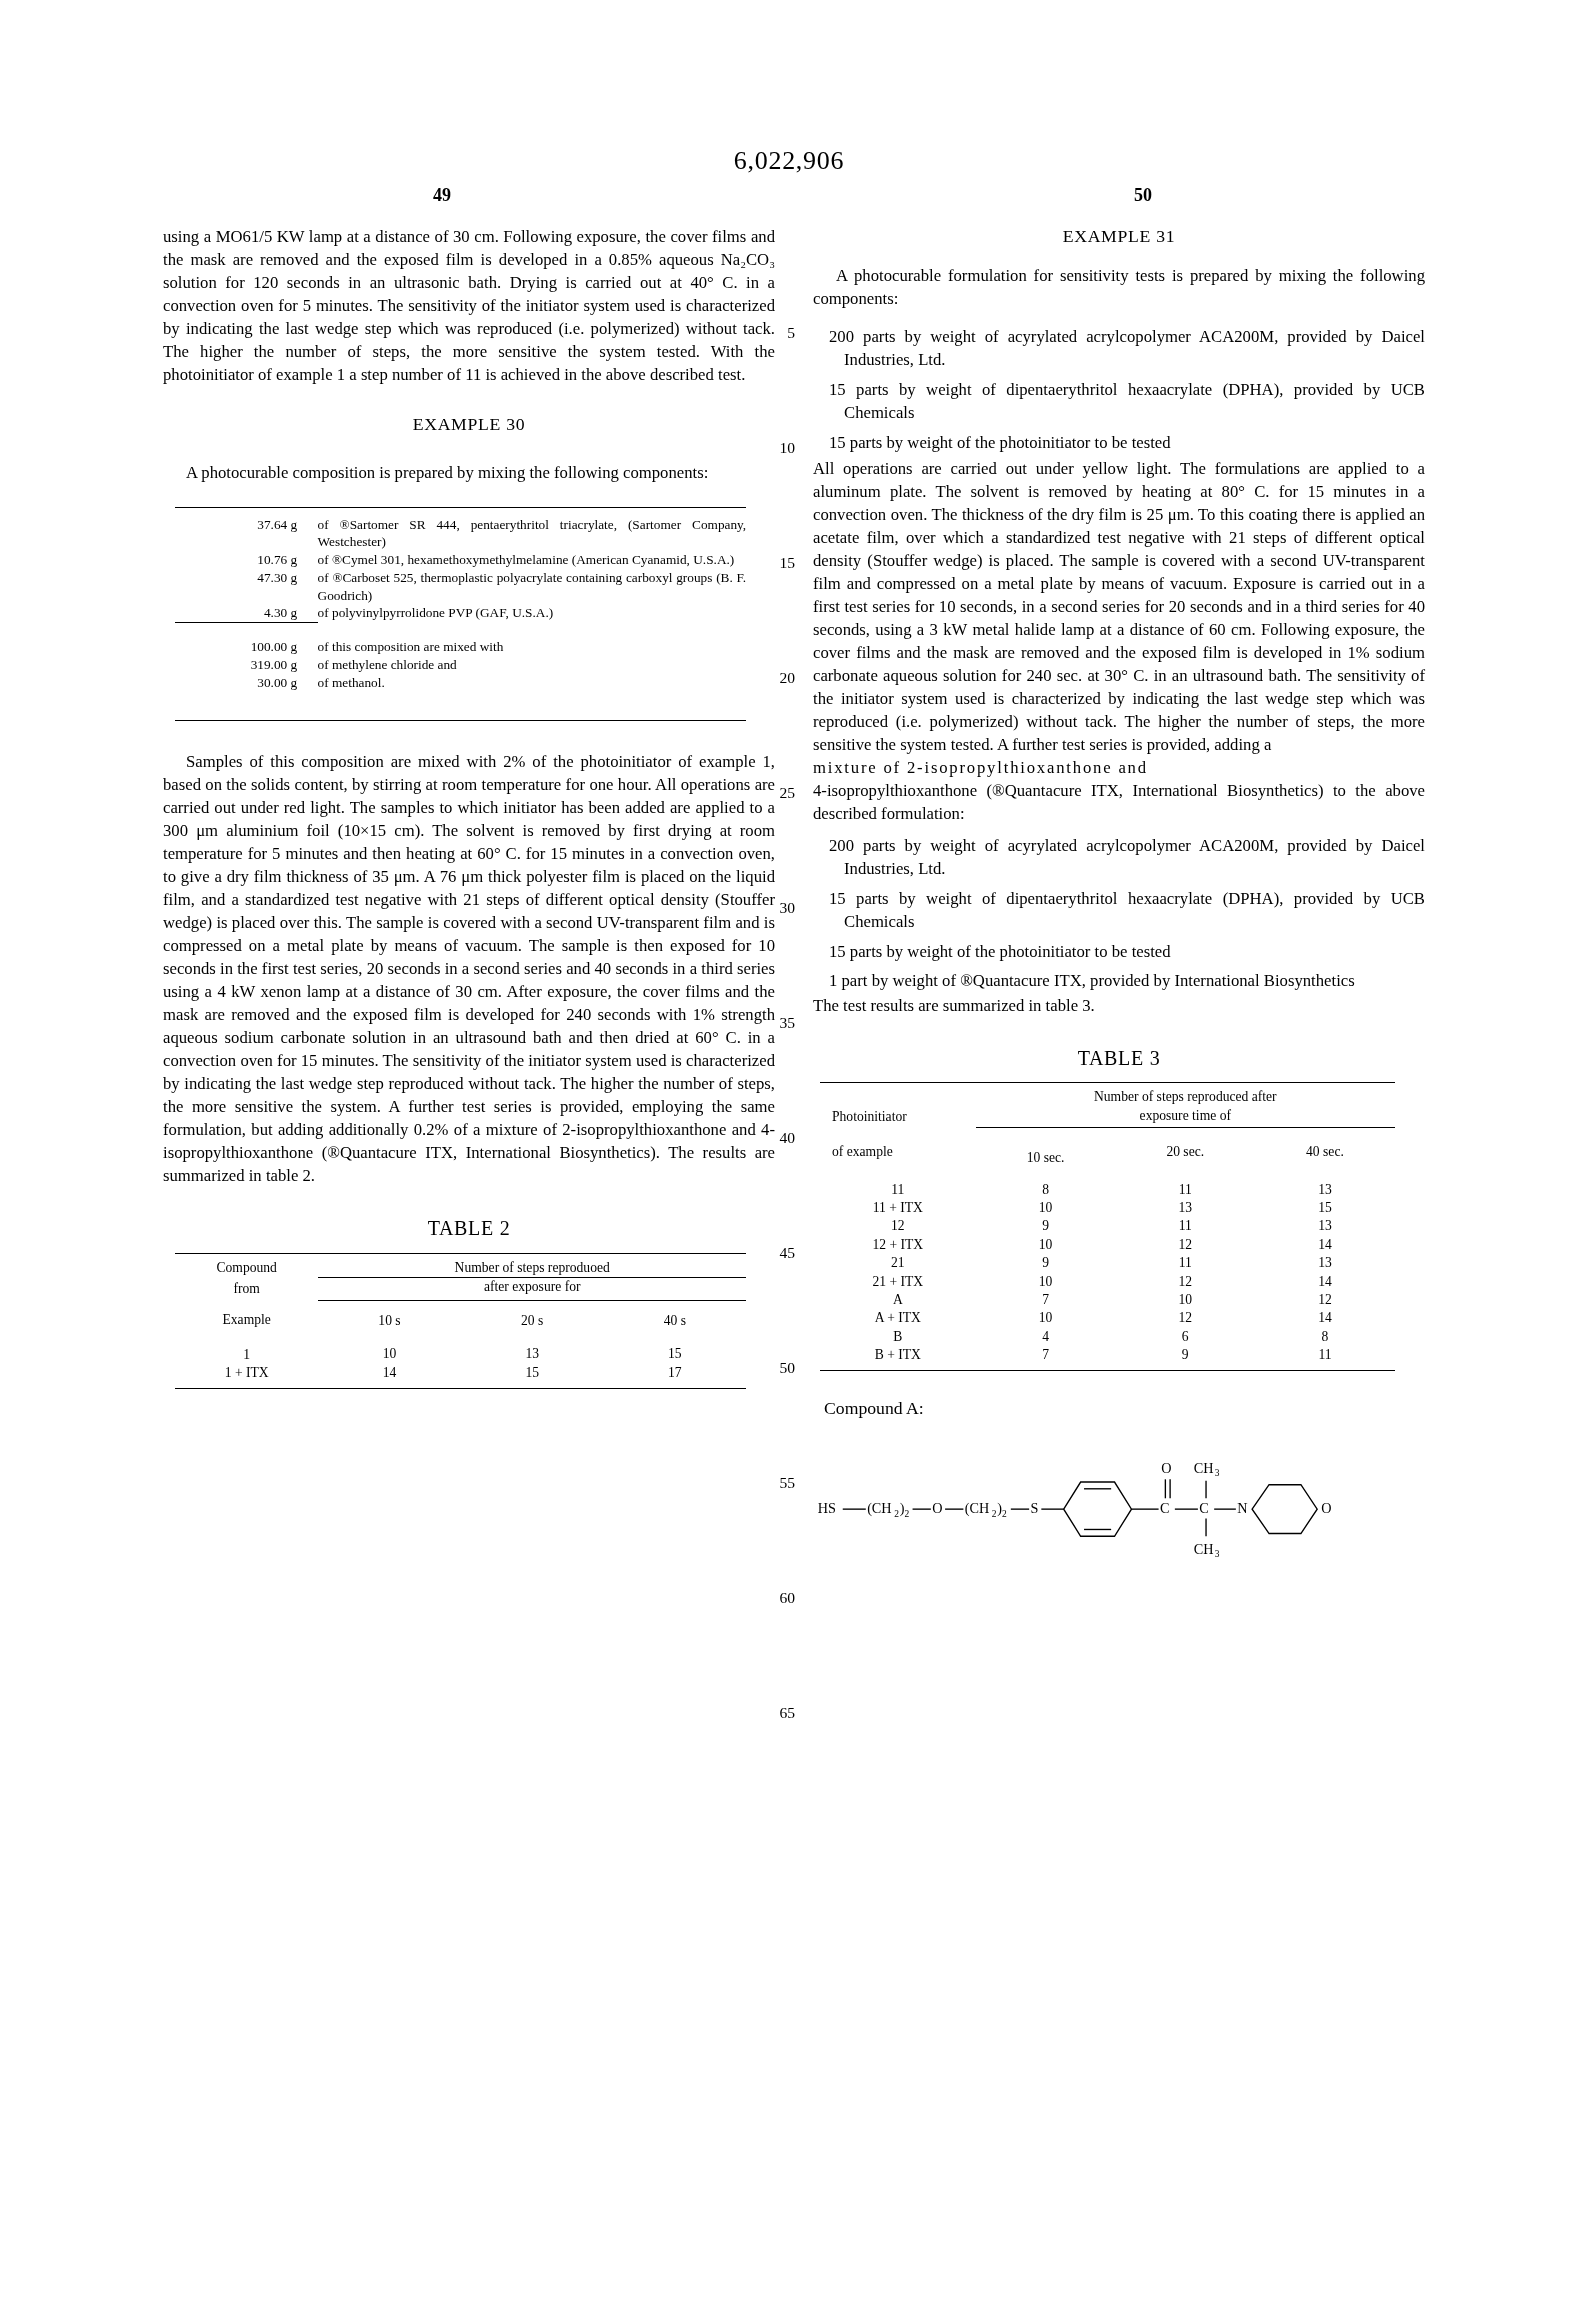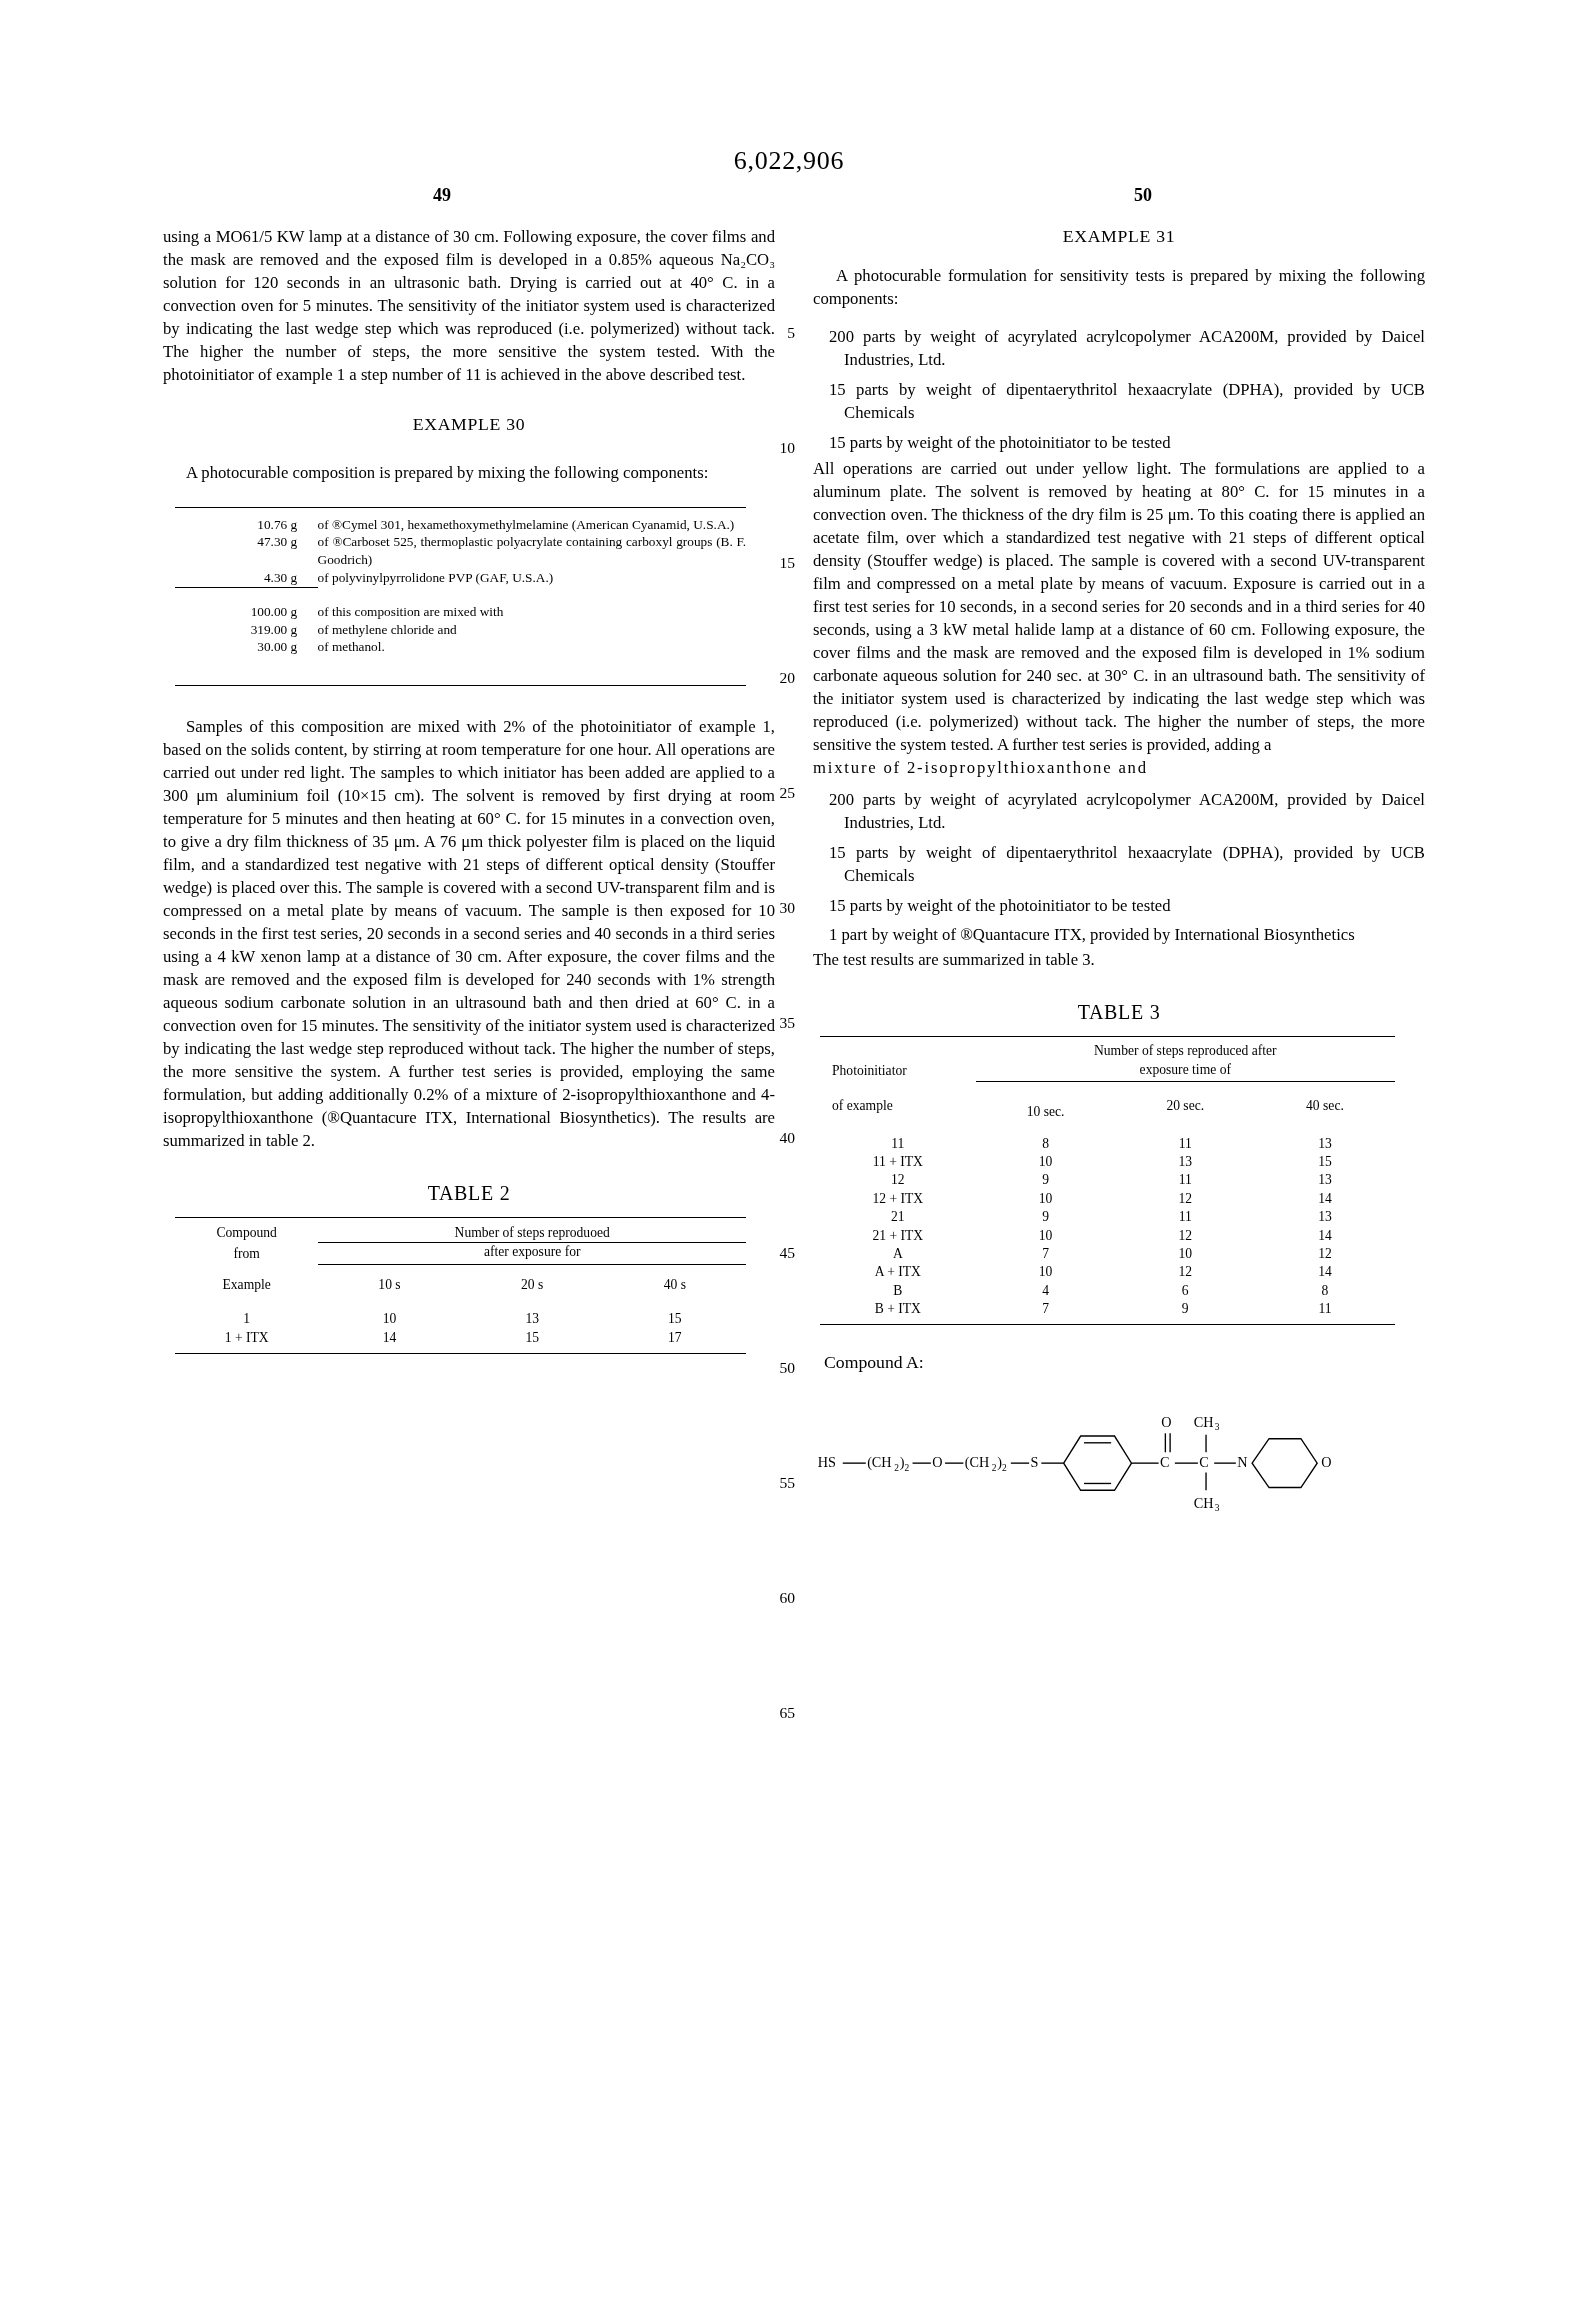--- a/index.html
+++ b/index.html
@@ -173,20 +173,24 @@
 
     <div class="ex-title">EXAMPLE 30</div>
 
     <p class="ind">A photocurable composition is prepared by mixing the following components:</p>
 
     <div class="tbl-wrap">
       <div style="height:23px"></div>
       <div class="tbl-rule" style="width:571px; margin-left:12.2px;"></div>
       <table class="comp-table" style="margin-top:8.2px; margin-left:12.2px; width:571px;">
         <tbody>
+            <tr>
+          <td class="amt">37.64 g</td>
+          <td>of ®Sartomer SR 444, pentaerythritol triacrylate, (Sartomer Company, Westchester)</td>
+        </tr>
         <tr>
           <td class="amt">10.76 g</td>
           <td>of ®Cymel 301, hexamethoxymethylmelamine (American Cyanamid, U.S.A.)</td>
         </tr>
         <tr>
           <td class="amt">47.30 g</td>
           <td>of ®Carboset 525, thermoplastic polyacrylate containing carboxyl groups (B. F. Goodrich)</td>
         </tr>
         <tr>
           <td class="amt" style="border-bottom:1.4px solid #000;">4.30 g</td>
@@ -259,20 +263,21 @@
     <div class="ex-title-tight" style="margin-top:0;">EXAMPLE 31</div>
 
     <p class="ind" style="margin-top:16.3px;">A photocurable formulation for sensitivity tests is prepared by mixing the following components:</p>
 
     <p class="indent-block" style="margin-top:15px;">200 parts by weight of acyrylated acrylcopolymer ACA200M, provided by Daicel Industries, Ltd.</p>
     <p class="indent-block" style="margin-top:6.8px;">15 parts by weight of dipentaerythritol hexaacrylate (DPHA), provided by UCB Chemicals</p>
     <p class="indent-block" style="margin-top:6.8px;">15 parts by weight of the photoinitiator to be tested</p>
 
     <p style="margin-top:2.7px;">All operations are carried out under yellow light. The formulations are applied to a aluminum plate. The solvent is removed by heating at 80° C. for 15 minutes in a convection oven. The thickness of the dry film is 25 μm. To this coating there is applied an acetate film, over which a standardized test negative with 21 steps of different optical density (Stouffer wedge) is placed. The sample is covered with a second UV-transparent film and compressed on a metal plate by means of vacuum. Exposure is carried out in a first test series for 10 seconds, in a second series for 20 seconds and in a third series for 40 seconds, using a 3 kW metal halide lamp at a distance of 60 cm. Following exposure, the cover films and the mask are removed and the exposed film is developed in 1% sodium carbonate aqueous solution for 240 sec. at 30° C. in an ultrasound bath. The sensitivity of the initiator system used is characterized by indicating the last wedge step which was reproduced (i.e. polymerized) without tack. The higher the number of steps, the more sensitive the system tested. A further test series is provided, adding a</p>
     <p class="spaced">mixture of 2-isopropylthioxanthone and</p>
+    <p>4-isopropylthioxanthone (®Quantacure ITX, International Biosynthetics) to the above described formulation:</p>
 
     <p class="indent-block" style="margin-top:9.5px;">200 parts by weight of acyrylated acrylcopolymer ACA200M, provided by Daicel Industries, Ltd.</p>
     <p class="indent-block" style="margin-top:6.8px;">15 parts by weight of dipentaerythritol hexaacrylate (DPHA), provided by UCB Chemicals</p>
     <p class="indent-block" style="margin-top:6.8px;">15 parts by weight of the photoinitiator to be tested</p>
     <p class="indent-block" style="margin-top:6.8px;">1 part by weight of ®Quantacure ITX, provided by International Biosynthetics</p>
     <p style="margin-top:1.4px;">The test results are summarized in table 3.</p>
 
     <div class="table-caption">TABLE 3</div>
 
     <div class="tbl-wrap" style="margin-left:6.8px;">

